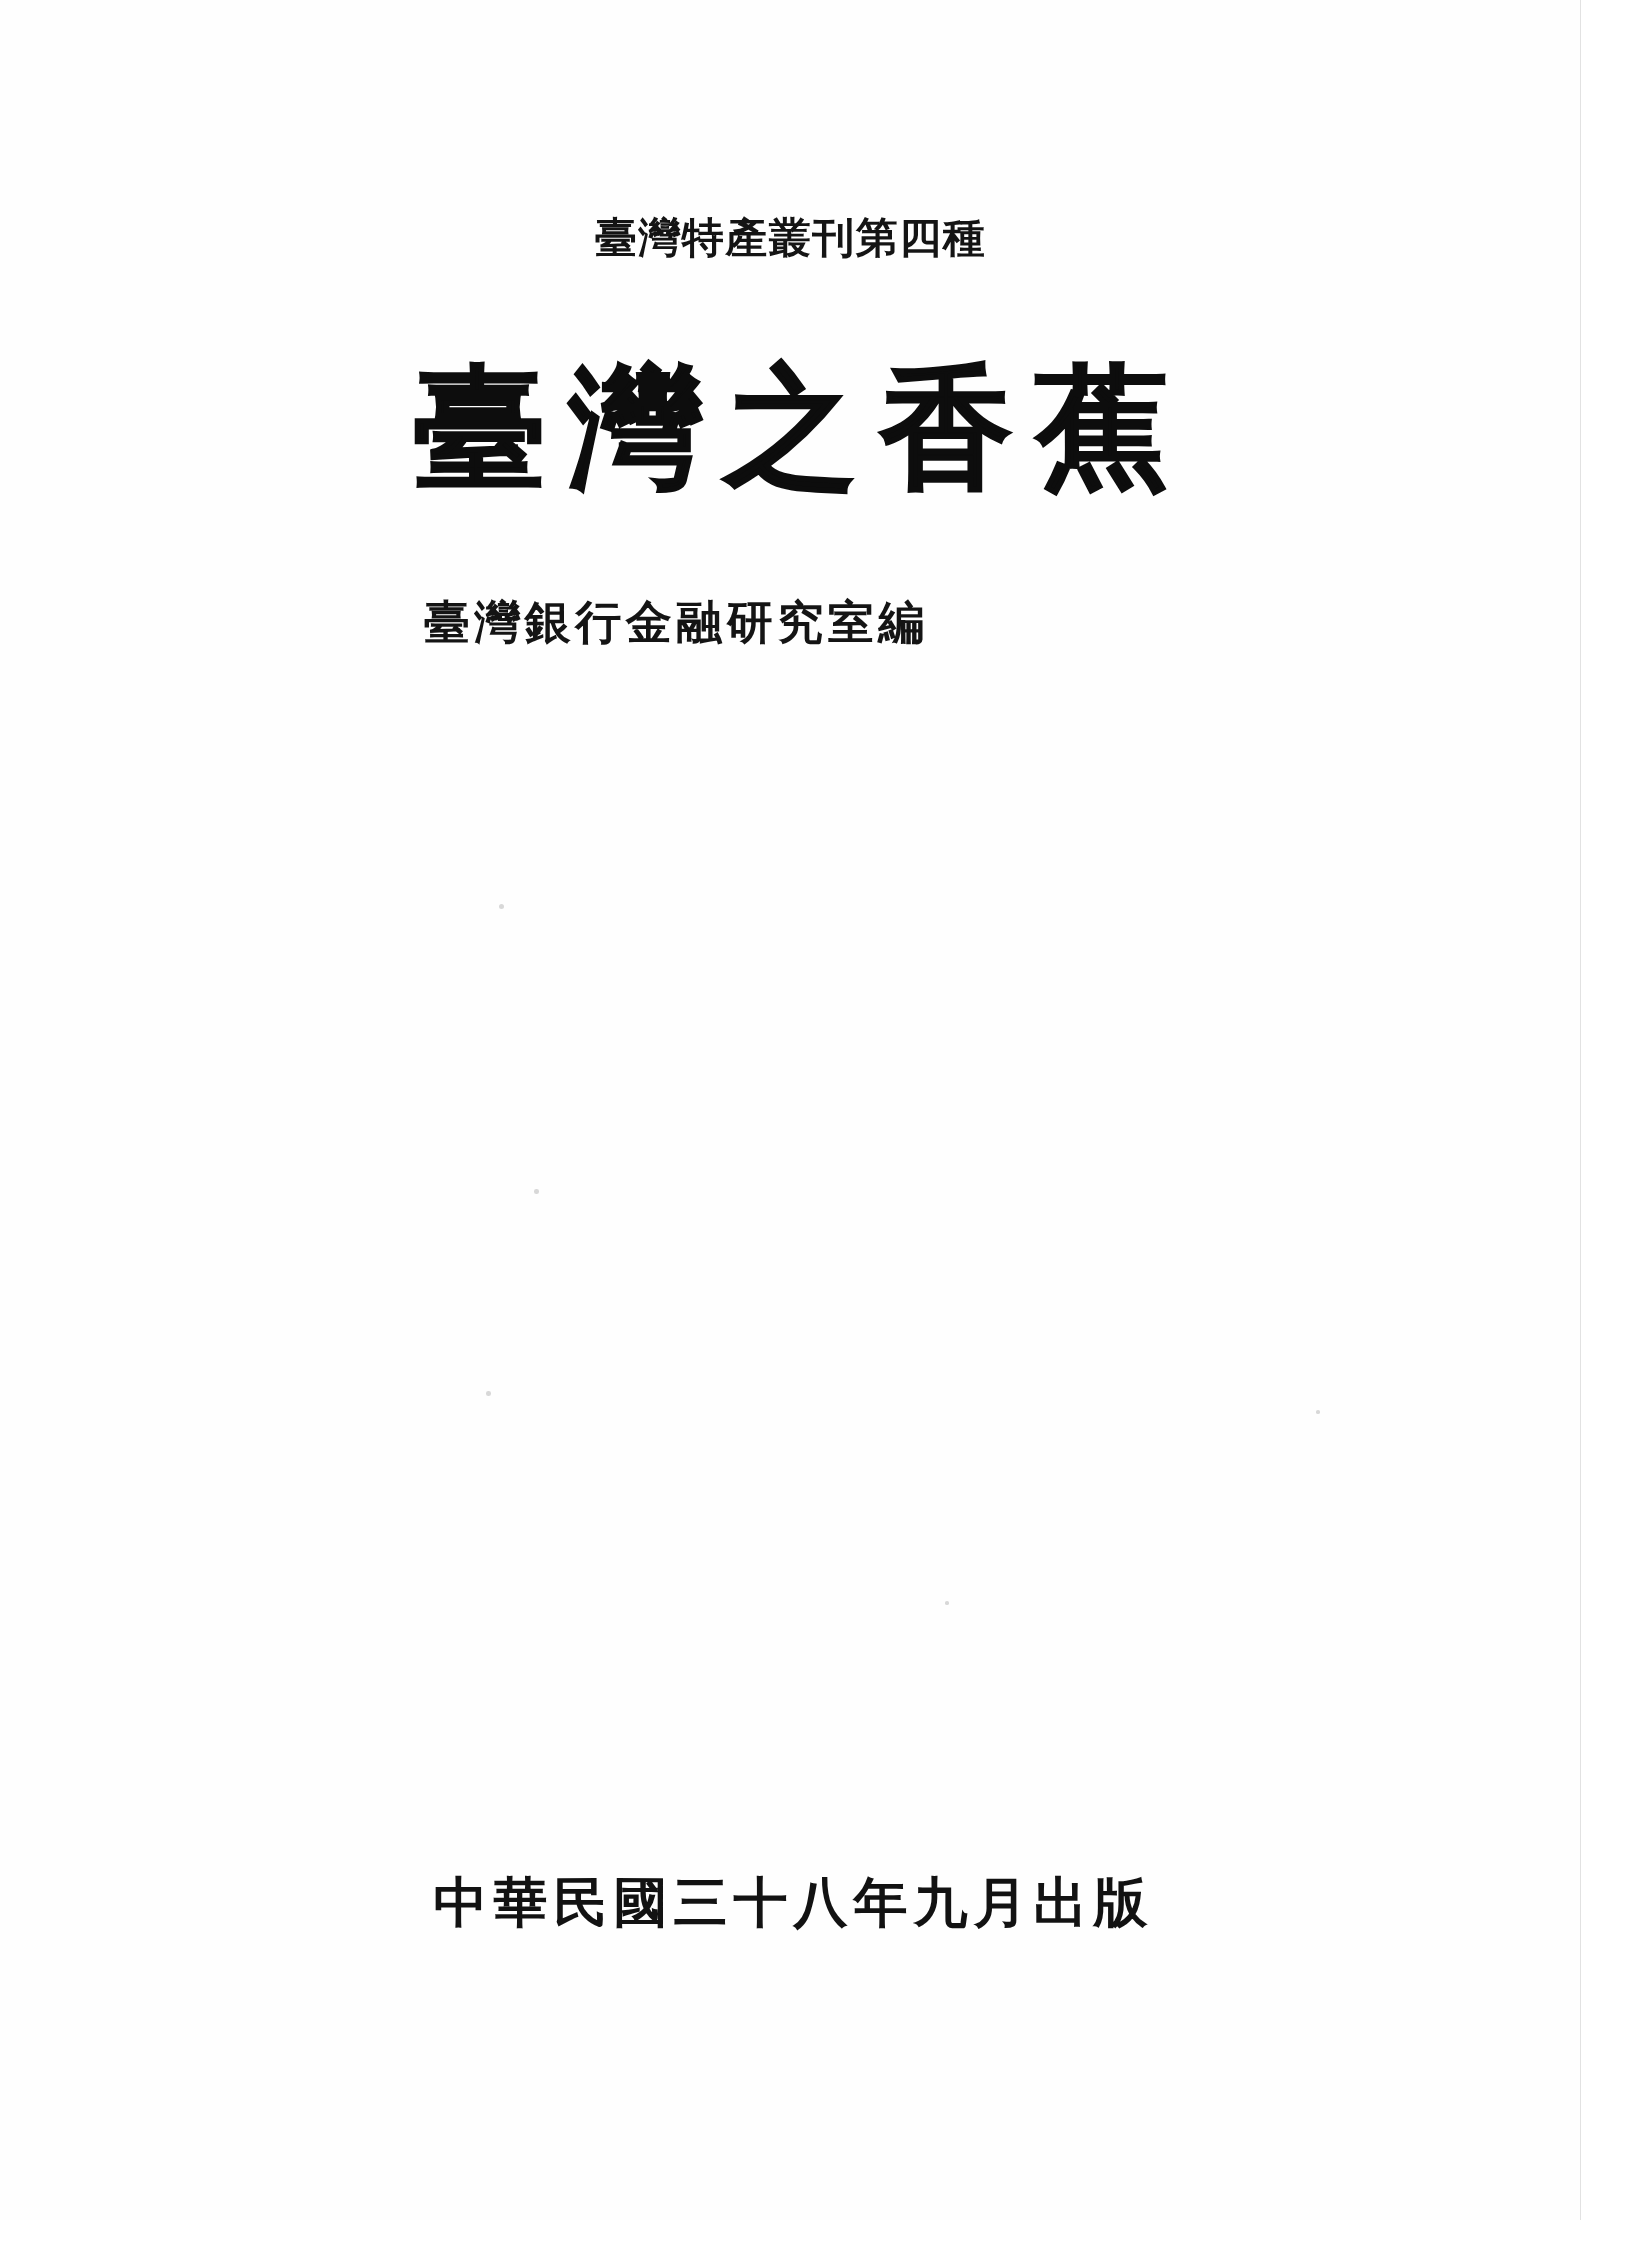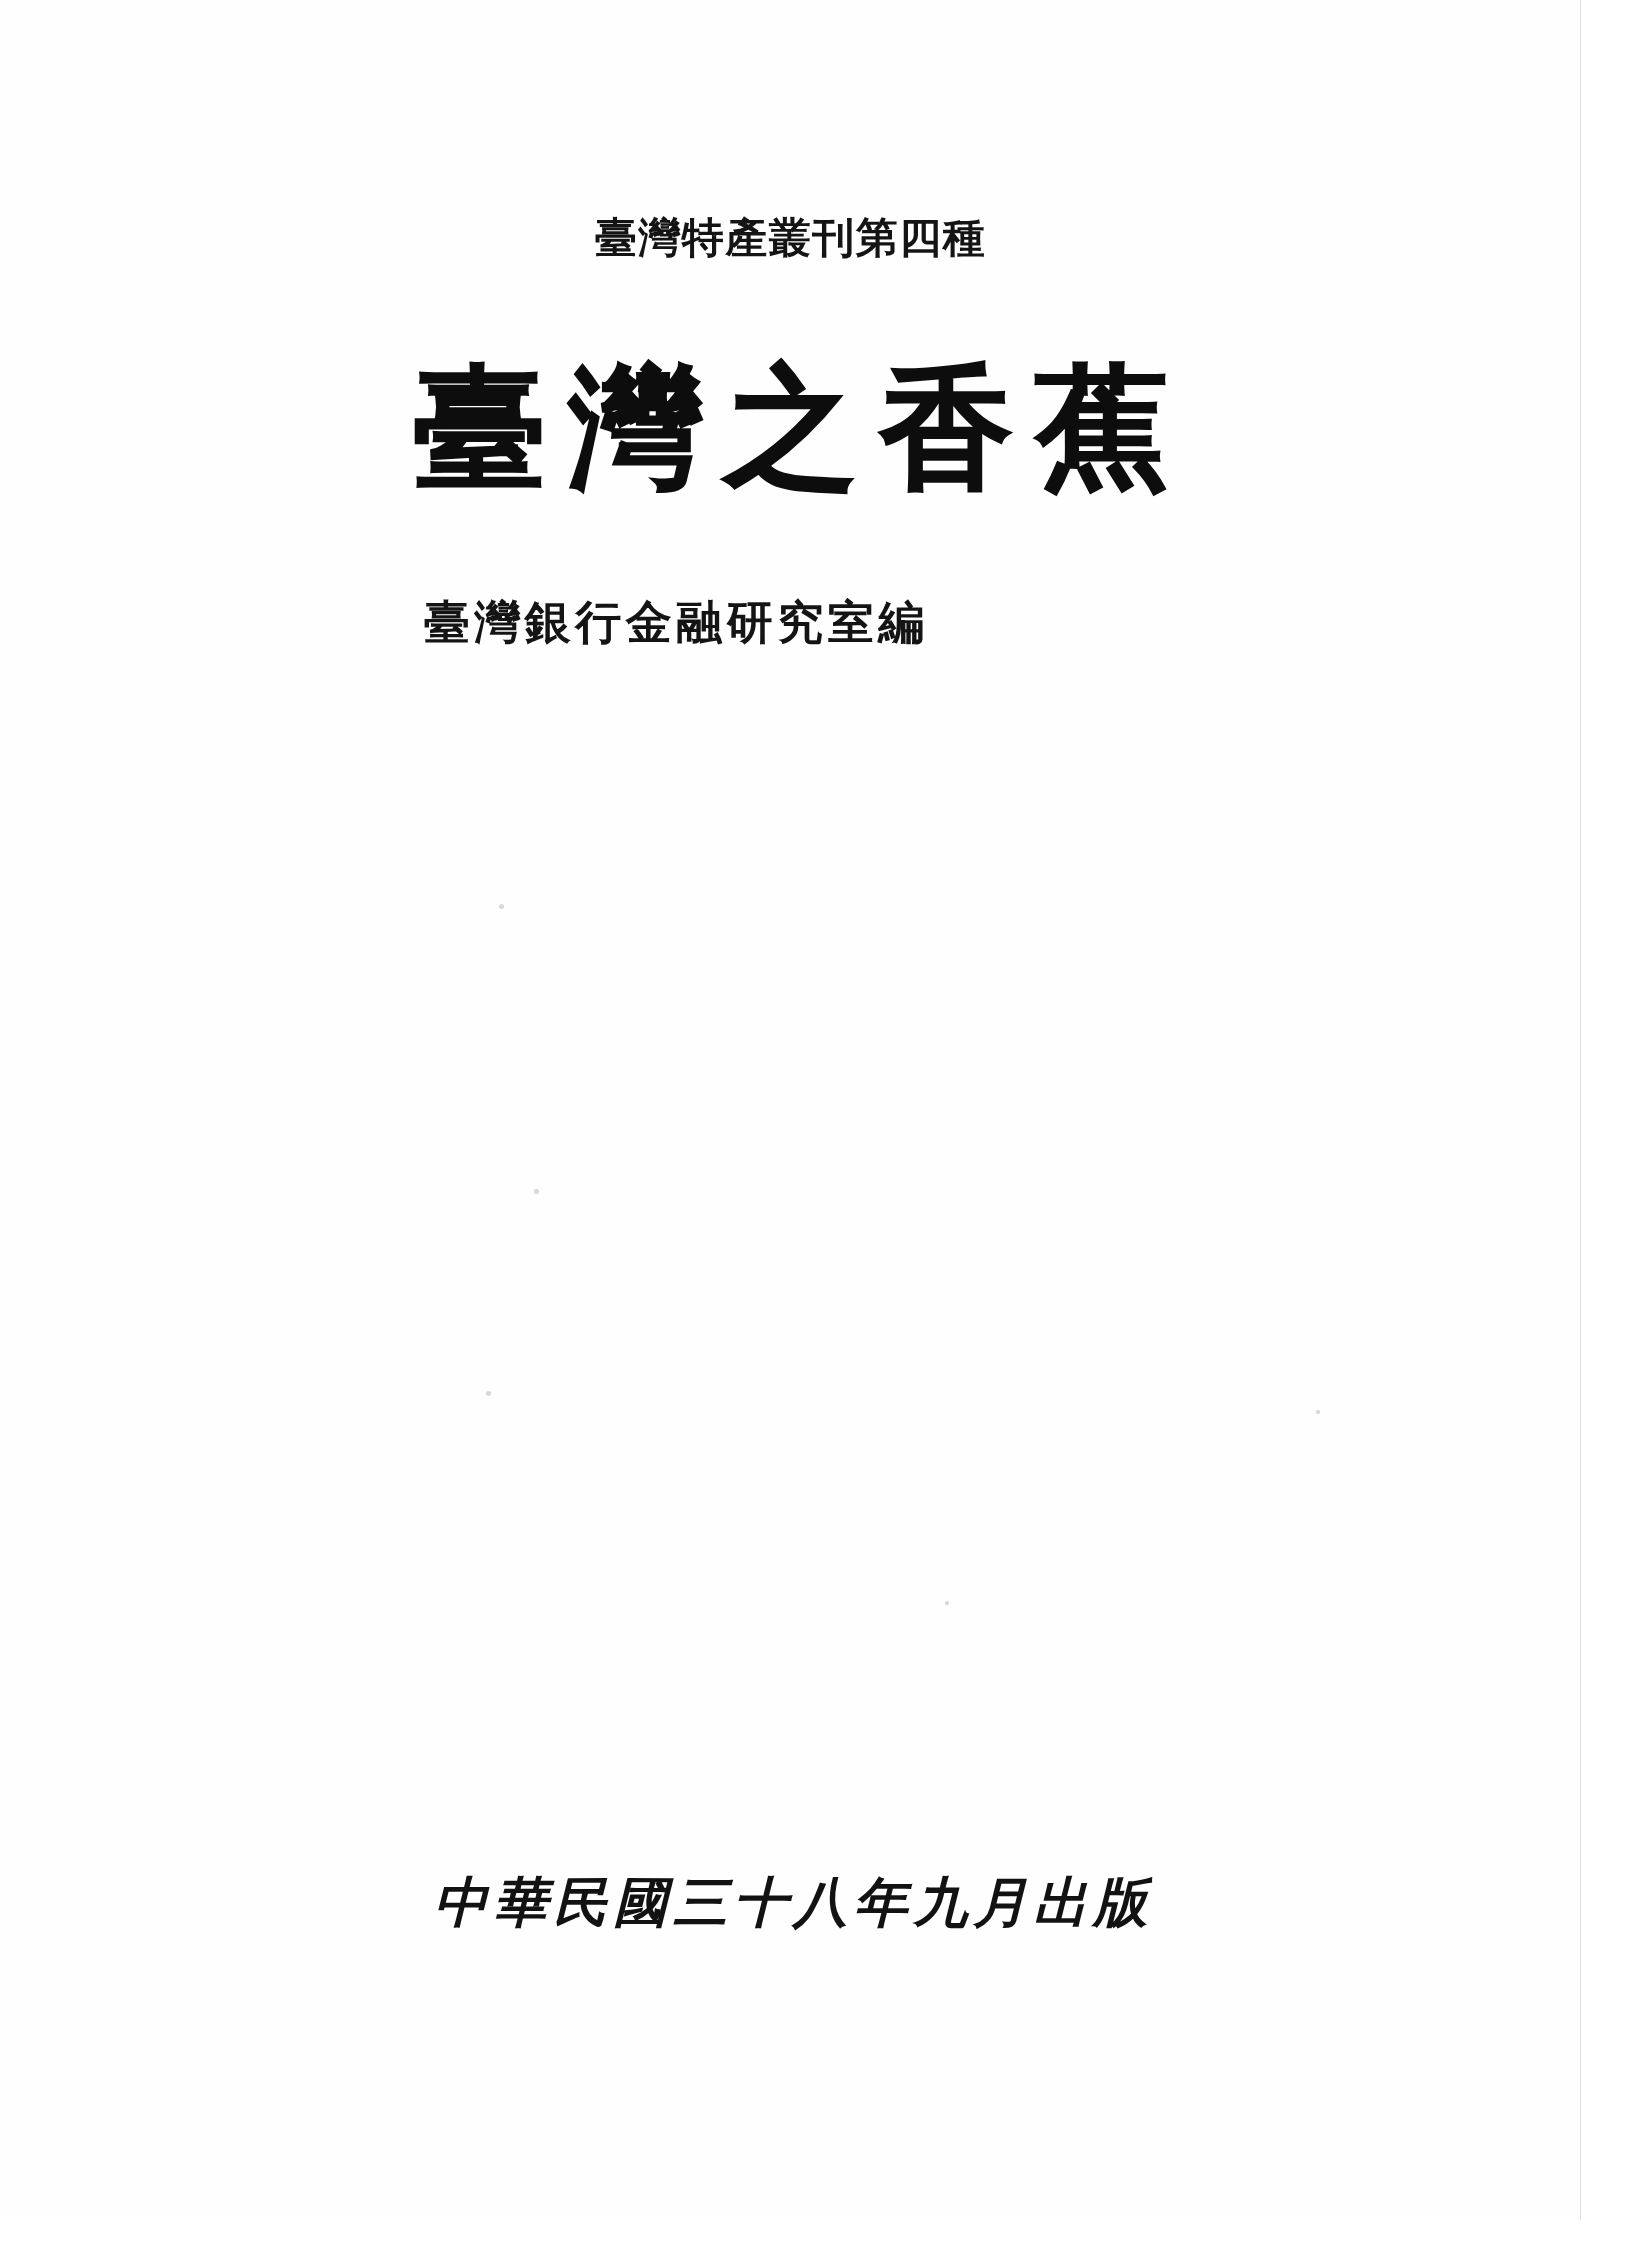--- a/index.html
+++ b/index.html
@@ -97,21 +97,20 @@
     top: 1867px;
     left: 0;
     width: 1581px;
     text-align: center;
     font-size: 54px;
     font-weight: bold;
     letter-spacing: 6px;
     text-indent: 6px;
     color: #121212;
     font-family: "DejaVu Serif", "Liberation Serif", serif;
-    font-style: italic;
   }
 
   
   .speck {
     position: absolute;
     background: #d8d8d8;
     border-radius: 50%;
   }
 </style>
 </head>

